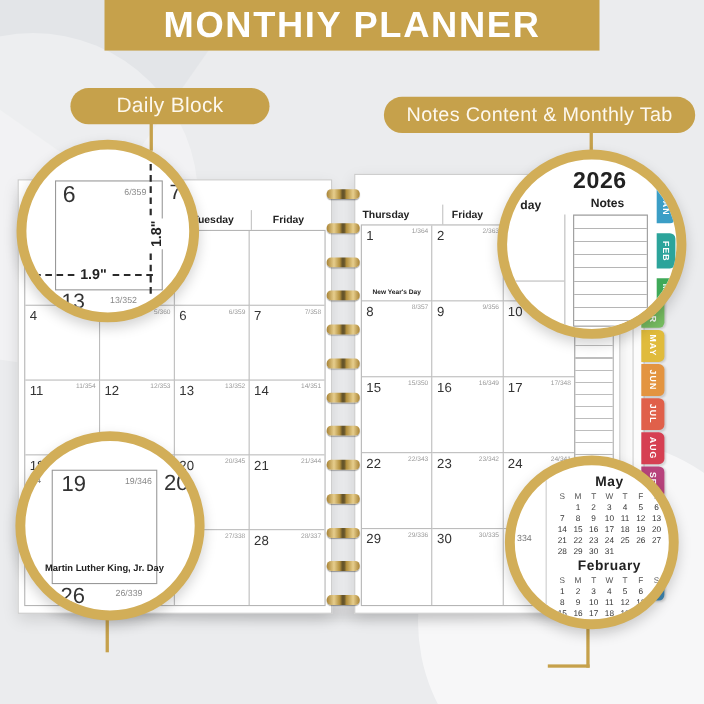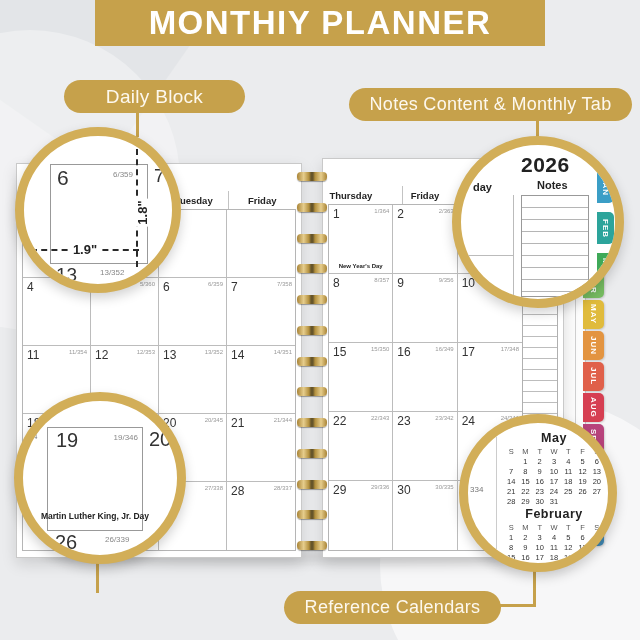--- a/index.html
+++ b/index.html
@@ -502,14 +502,13 @@
           <span>25</span>
           <span>26</span>
           <span>27</span>
           <span>28</span>
         </div>
     </div>
   </div>
 
   <div class="pill" id="pill-daily">Daily Block</div>
   <div class="pill" id="pill-notes">Notes Content &amp; Monthly Tab</div>
-  <div class="pill" id="pill-reference">Reference Calendars</div>
 </div>
 
 </body></html>

